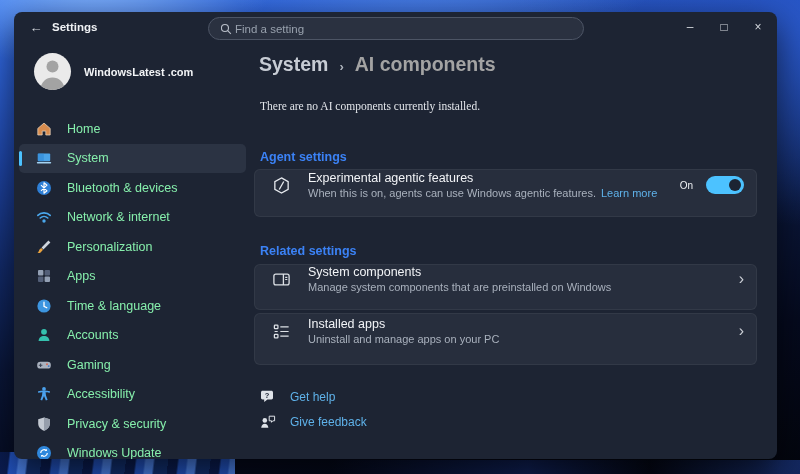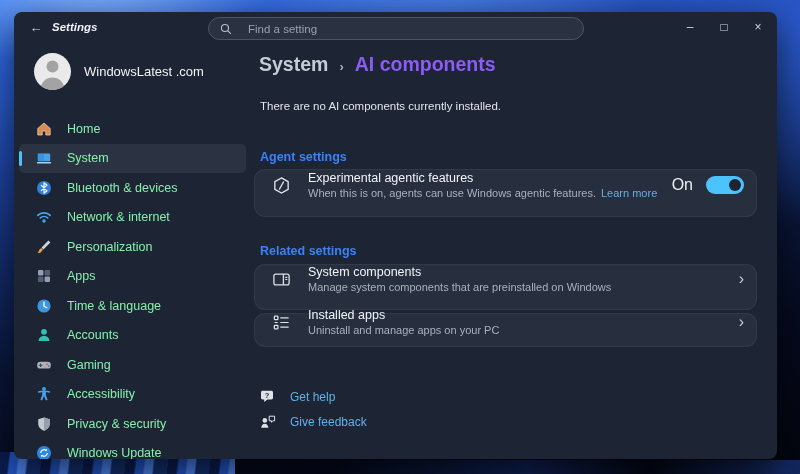--- a/index.html
+++ b/index.html
@@ -20,68 +20,68 @@
     background:linear-gradient(90deg,rgba(15,30,90,0),rgba(35,75,195,.5) 42%,rgba(8,16,48,.15) 68%,rgba(45,95,225,.55) 96%); }
 
   
   .window { position:absolute; left:14px; top:12px; width:763px; height:447px;
     background:#1d2433; border-radius:8px; overflow:hidden; color:#fff;
     box-shadow:0 12px 34px rgba(0,0,0,.6); }
 
   
   .back-button { position:absolute; left:12px; top:7px; width:20px; height:18px; text-align:center;
     color:#d6dae0; font-size:13px; line-height:17px; }
-  .app-title { position:absolute; left:38px; top:9px; font-size:11.5px; font-weight:700; color:#f0f2f5;font-style:italic; }
+  .app-title { position:absolute; left:38px; top:9px; font-size:11.5px; font-weight:700; color:#f0f2f5; }
   .search-box { position:absolute; left:194px; top:5px; width:376px; height:23px; border-radius:12px;
-    background:#2a3140; border:1px solid #4d5565; display:flex; align-items:center; gap:16px; padding:0 11px; }
+    background:#2a3140; border:1px solid #4d5565; display:flex; align-items:center; gap:3px; padding:0 11px; }
   .search-box svg { flex:0 0 12px; }
   .search-box input { flex:1; background:transparent; border:none; outline:none;
     color:#cfd4db; font-size:11.5px; font-family:inherit; }
   .search-box input::placeholder { color:#98a1ad; }
   .win-controls { position:absolute; top:0; right:2px; display:flex; height:30px; }
   .win-ctrl { width:34px; height:30px; display:flex; align-items:center; justify-content:center;
     color:#d2d6dc; font-size:12px; }
 
   
   .account { position:absolute; left:20px; top:41px; display:flex; align-items:center; gap:13px; }
   .avatar { width:37px; height:37px; border-radius:50%; background:#eaeaea; overflow:hidden;
     display:flex; align-items:flex-end; justify-content:center; }
-  .account-name { font-size:13px; font-weight:400; color:#f2f4f6; }
+  .account-name { font-size:11px; font-weight:700; color:#f2f4f6; }
   .nav { position:absolute; left:5px; top:102px; width:227px; display:flex; flex-direction:column; list-style:none; }
   .nav-item { position:relative; height:29px; margin-bottom:.5px; border-radius:5px; display:flex;
     align-items:center; padding-left:17px; gap:15px; font-size:12.5px; color:#86efac; }
   .nav-item.selected { background:#2b3343; }
   .nav-item.selected::before { content:""; position:absolute; left:0; top:7px; width:3px; height:15px;
     border-radius:2px; background:#4cc2ff; }
   .nav-icon { width:16px; height:16px; flex:0 0 16px; }
 
   
   .breadcrumb { position:absolute; left:245px; top:41px; font-size:19.5px; font-weight:600;
     display:flex; align-items:center; }
   .crumb-parent { color:#c7ccd4; }
   .crumb-sep { font-size:13px; color:#aeb4bd; margin:3px 11px 0; }
-  .crumb-current { color:#8b5cf6; }
-  .empty-note { position:absolute; left:246px; top:88px; font-size:11.5px; color:#e2e5ea; }
+  .crumb-current { color:#a3a3a3; }
+  .empty-note { position:absolute; left:246px; top:88px; font-size:11.5px; color:#e2e5ea;font-family:Liberation Serif, serif; }
   .section-title { position:absolute; font-size:12.5px; font-weight:700; color:#3b82f6; }
   #sec-agent { left:246px; top:138px; }
   #sec-related { left:246px; top:232px; }
 
   .card { position:absolute; left:240px; width:503px; background:#272e3d;
-    border:1px solid rgba(255,255,255,.055); border-radius:11px; display:flex; align-items:center;
+    border:1px solid rgba(255,255,255,.055); border-radius:6px; display:flex; align-items:center;
     padding:0 12px 16px 17px; }
   .card-agent { top:157px; height:48px; }
   .card-sc { top:252px; height:46px; }
-  .card-ia { top:301px; height:34px; }
+  .card-ia { top:301px; height:52px; }
   .card-icon { width:19px; height:19px; margin-right:17px; flex:0 0 19px; }
   .card-text { display:flex; flex-direction:column; gap:2px; flex:1; min-width:0; }
   .card-title { font-size:12.5px; color:#f2f4f7; }
   .card-sub { font-size:11px; color:#a9b1bd; white-space:nowrap; }
   .learn-more { color:#5fb2ea; margin-left:5px;text-align:right; }
   .toggle-wrap { display:flex; align-items:center; gap:13px; }
-  .toggle-label { font-size:16px; color:#eef0f3; }
+  .toggle-label { font-size:10px; color:#eef0f3; }
   .toggle { width:38px; height:18px; border-radius:10px; background:#4cc2ff; position:relative; }
   .toggle .knob { position:absolute; right:3px; top:3px; width:12px; height:12px; border-radius:50%; background:#1c2433; }
   .chevron { font-size:16px; color:#c9cdd4; margin-left:10px; }
 
   .footer-link { position:absolute; left:246px; display:flex; align-items:center; gap:14px;
     font-size:12px; color:#5fb2ea; }
   #get-help { top:377px; }
   #give-feedback { top:402px; }
   .flink-icon { width:16px; height:16px; flex:0 0 16px; }
 </style>

